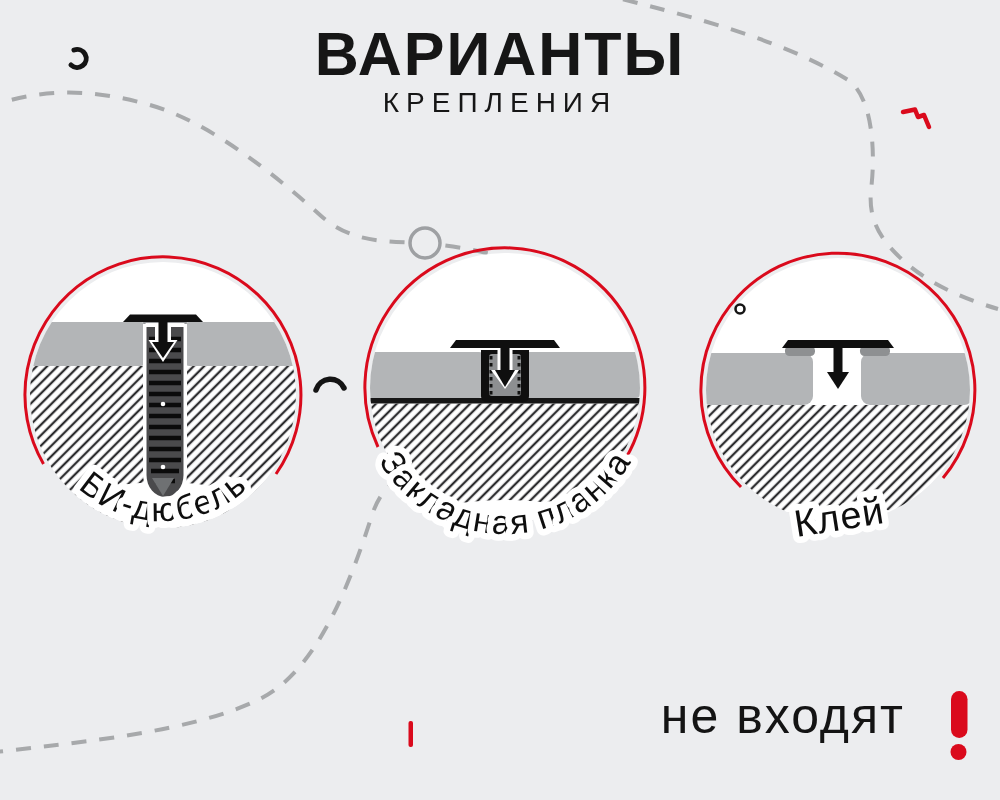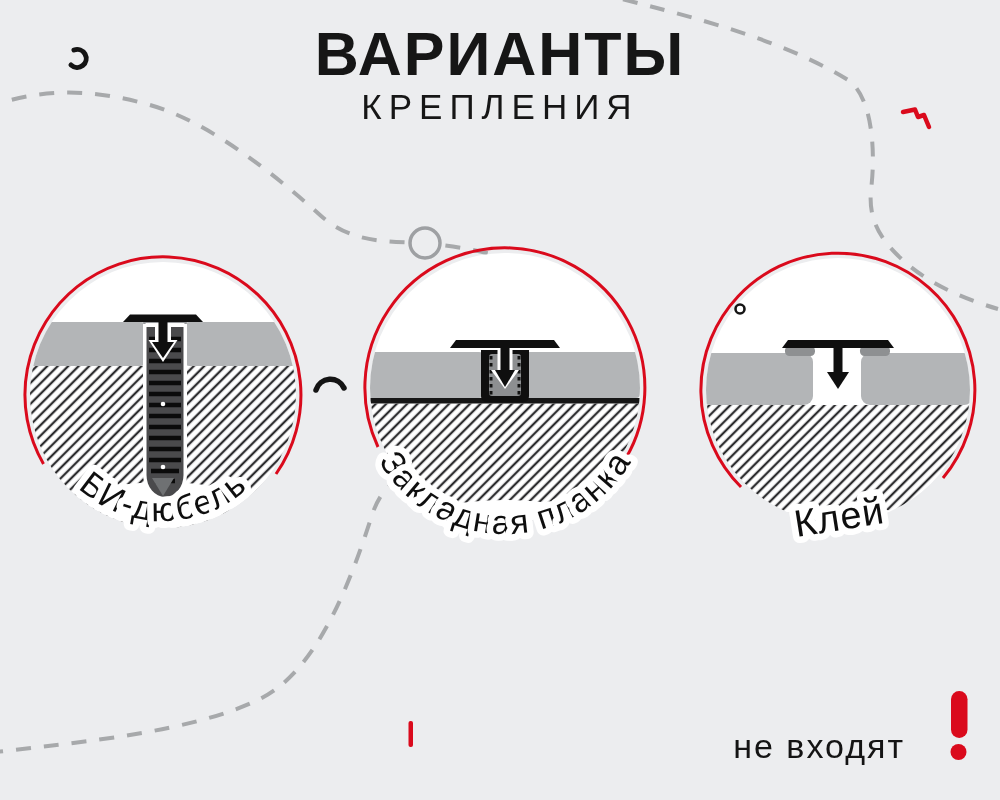--- a/index.html
+++ b/index.html
@@ -8,25 +8,25 @@
   html,body{margin:0;padding:0;}
   body{
     width:1000px;height:800px;overflow:hidden;background:var(--c-bg);
     font-family:"Liberation Sans",sans-serif;color:var(--c-ink);
   }
   .stage{position:relative;width:1000px;height:800px;}
   .art{position:absolute;left:0;top:0;}
 
   .title{position:absolute;top:22px;left:0;width:1000px;text-align:center;color:#161616;}
   .title h1{margin:0;font-size:61px;font-weight:700;letter-spacing:2px;line-height:1.05;}
-  .title h2{margin:3px 0 0 0;font-size:35px;font-weight:400;letter-spacing:7px;line-height:1.0;}
+  .title h2{margin:3px 0 0 0;font-size:28px;font-weight:400;letter-spacing:7px;line-height:1.0;}
 
   .note{
-    position:absolute;top:724px;right:95px;text-align:right;
-    font-size:34px;font-weight:400;letter-spacing:2px;line-height:45px;color:#141414;
+    position:absolute;top:694px;right:95px;text-align:right;
+    font-size:50px;font-weight:400;letter-spacing:2px;line-height:45px;color:#141414;
   }
 
   
   .dashline{fill:none;stroke:var(--c-dash);stroke-width:4;stroke-dasharray:15 13;}
   .red-arc{fill:none;stroke:var(--c-red);stroke-width:3;}
   .panel{fill:var(--c-panel);}
   .blk{fill:#0f0f0f;}
   .white{fill:#ffffff;}
   .arc-label{
     font-family:"Liberation Sans",sans-serif;font-size:34px;font-weight:400;

